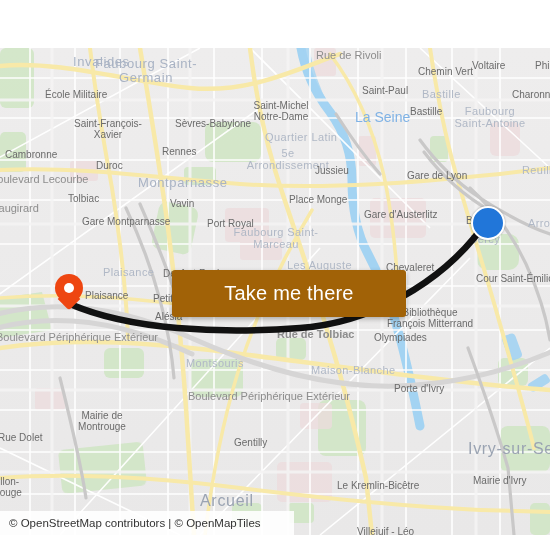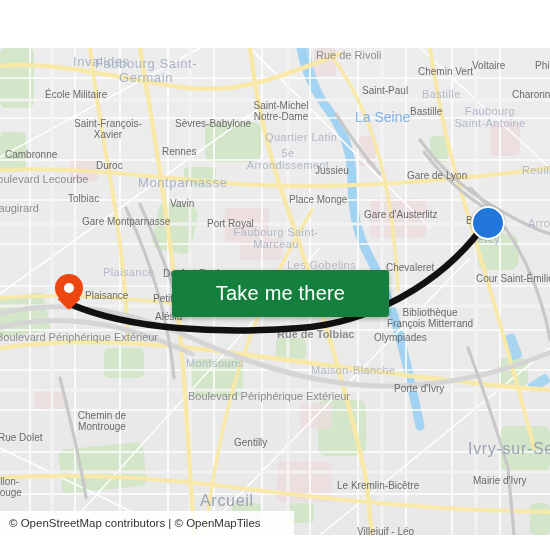--- a/index.html
+++ b/index.html
@@ -64,22 +64,22 @@
     background:#fff;z-index:3;
   }
   .origin-dot{
     position:absolute;width:30px;height:30px;border-radius:50%;
     background:#2176d9;border:2px solid #fff;
     box-shadow:0 0 2px rgba(0,0,0,.35);
   }
 
   
   #cta{
-    position:absolute;left:172px;top:222px;width:217px;height:47px;
-    background:#15803d;border:none;border-radius:3px;
+    position:absolute;left:172px;top:222px;width:234px;height:47px;
+    background:#a16207;border:none;border-radius:3px;
     color:#fff;font-size:20px;letter-spacing:.2px;
     font-family:"Liberation Sans","DejaVu Sans",sans-serif;
     cursor:pointer;
     box-shadow:0 2px 5px rgba(0,0,0,.28);
     display:flex;align-items:center;justify-content:center;
   }
 
   
   #attrib{
     position:absolute;left:0;top:463px;width:294px;height:24px;
@@ -255,36 +255,36 @@
         <div class="lbl place" style="left: 364px; top: 162px;">Gare d'Austerlitz</div>
         <div class="lbl place" style="left: 466px; top: 168px;">Bercy</div>
         <div class="lbl hood-sm" style="left: 528px; top: 170px;">Arrondissement</div>
         <div class="lbl place" style="left: 82px; top: 169px;">Gare Montparnasse</div>
         <div class="lbl place" style="left: 207px; top: 171px;">Port Royal</div>
         <div class="lbl hood-sm" style="left: 470px; top: 186px;">Bercy</div>
         <div class="lbl hood-sm center" style="left: 276px; top: 179px;">Faubourg Saint-
 Marceau</div>
         <div class="lbl hood-sm" style="left: 103px; top: 219px;">Plaisance</div>
         <div class="lbl place" style="left: 163px; top: 221px;">Denfert-Rochereau</div>
-        <div class="lbl hood-sm" style="left: 287px; top: 212px;">Les Gobelins</div>
+        <div class="lbl hood-sm" style="left: 287px; top: 212px;">Les Auguste</div>
         <div class="lbl place" style="left: 386px; top: 215px;">Chevaleret</div>
         <div class="lbl place" style="left: 476px; top: 226px;">Cour Saint-Émilion</div>
         <div class="lbl place" style="left: 85px; top: 243px;">Plaisance</div>
         <div class="lbl place" style="left: 153px; top: 246px;">Petit Montrouge</div>
         <div class="lbl place center" style="left: 430px; top: 260px;">Bibliothèque
 François Mitterrand</div>
         <div class="lbl place" style="left: 155px; top: 264px;">Alésia</div>
         <div class="lbl road" style="left: 277px; top: 281px; font-weight: bold;">Rue de Tolbiac</div>
         <div class="lbl place" style="left: 374px; top: 285px;">Olympiades</div>
         <div class="lbl road" style="left: -4px; top: 284px;">Boulevard Périphérique Extérieur</div>
         <div class="lbl hood-sm" style="left: 186px; top: 310px;">Montsouris</div>
         <div class="lbl hood-sm" style="left: 311px; top: 317px;">Maison-Blanche</div>
         <div class="lbl place" style="left: 394px; top: 336px;">Porte d'Ivry</div>
         <div class="lbl road" style="left: 188px; top: 343px;">Boulevard Périphérique Extérieur</div>
-        <div class="lbl place center" style="left: 102px; top: 363px;">Chemin de
+        <div class="lbl place center" style="left: 102px; top: 363px;">Mairie de
 Montrouge</div>
         <div class="lbl place" style="left: 234px; top: 390px;">Gentilly</div>
         <div class="lbl city" style="left: 468px; top: 393px;">Ivry-sur-Seine</div>
         <div class="lbl place" style="left: -2px; top: 385px;">Rue Dolet</div>
         <div class="lbl place" style="left: 473px; top: 428px;">Mairie d'Ivry</div>
         <div class="lbl place" style="left: 337px; top: 433px; text-align: right;">Le Kremlin-Bicêtre</div>
         <div class="lbl place center" style="left: -2px; top: 429px;">Châtillon-
 Montrouge</div>
         <div class="lbl city" style="left: 200px; top: 445px;">Arcueil</div>
         <div class="lbl place" style="left: 357px; top: 479px; text-align: right;">Villejuif - Léo</div>

